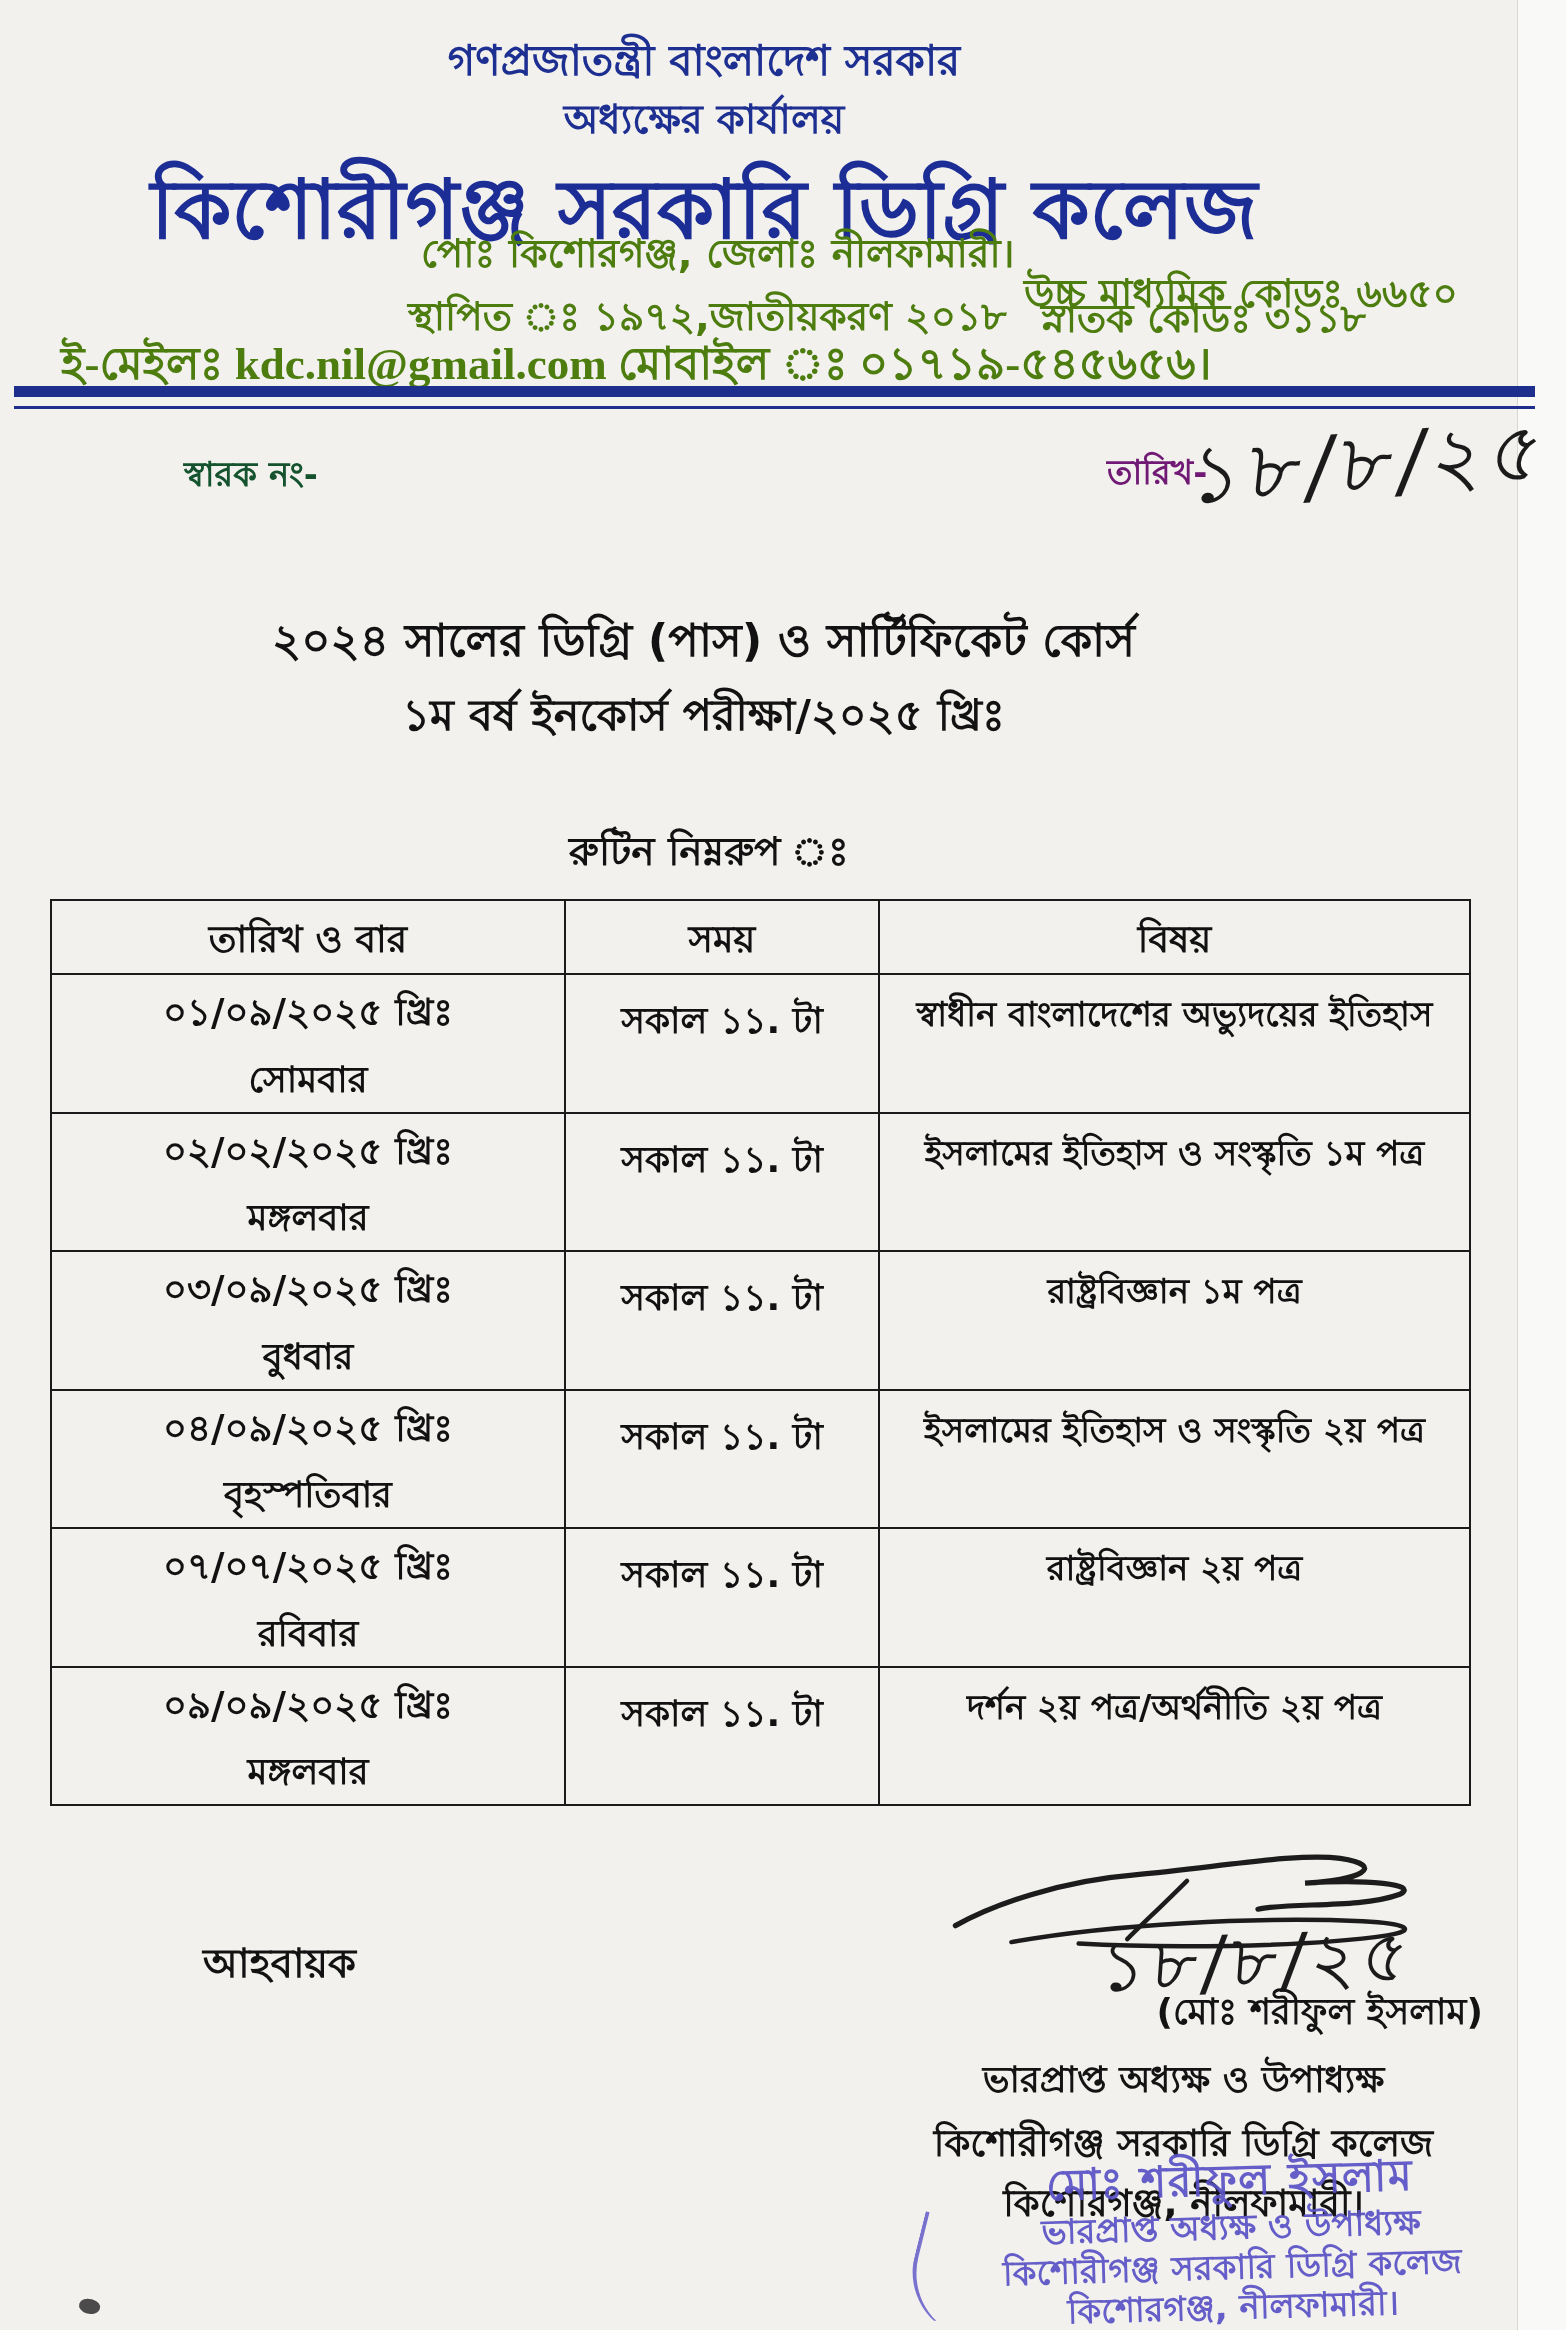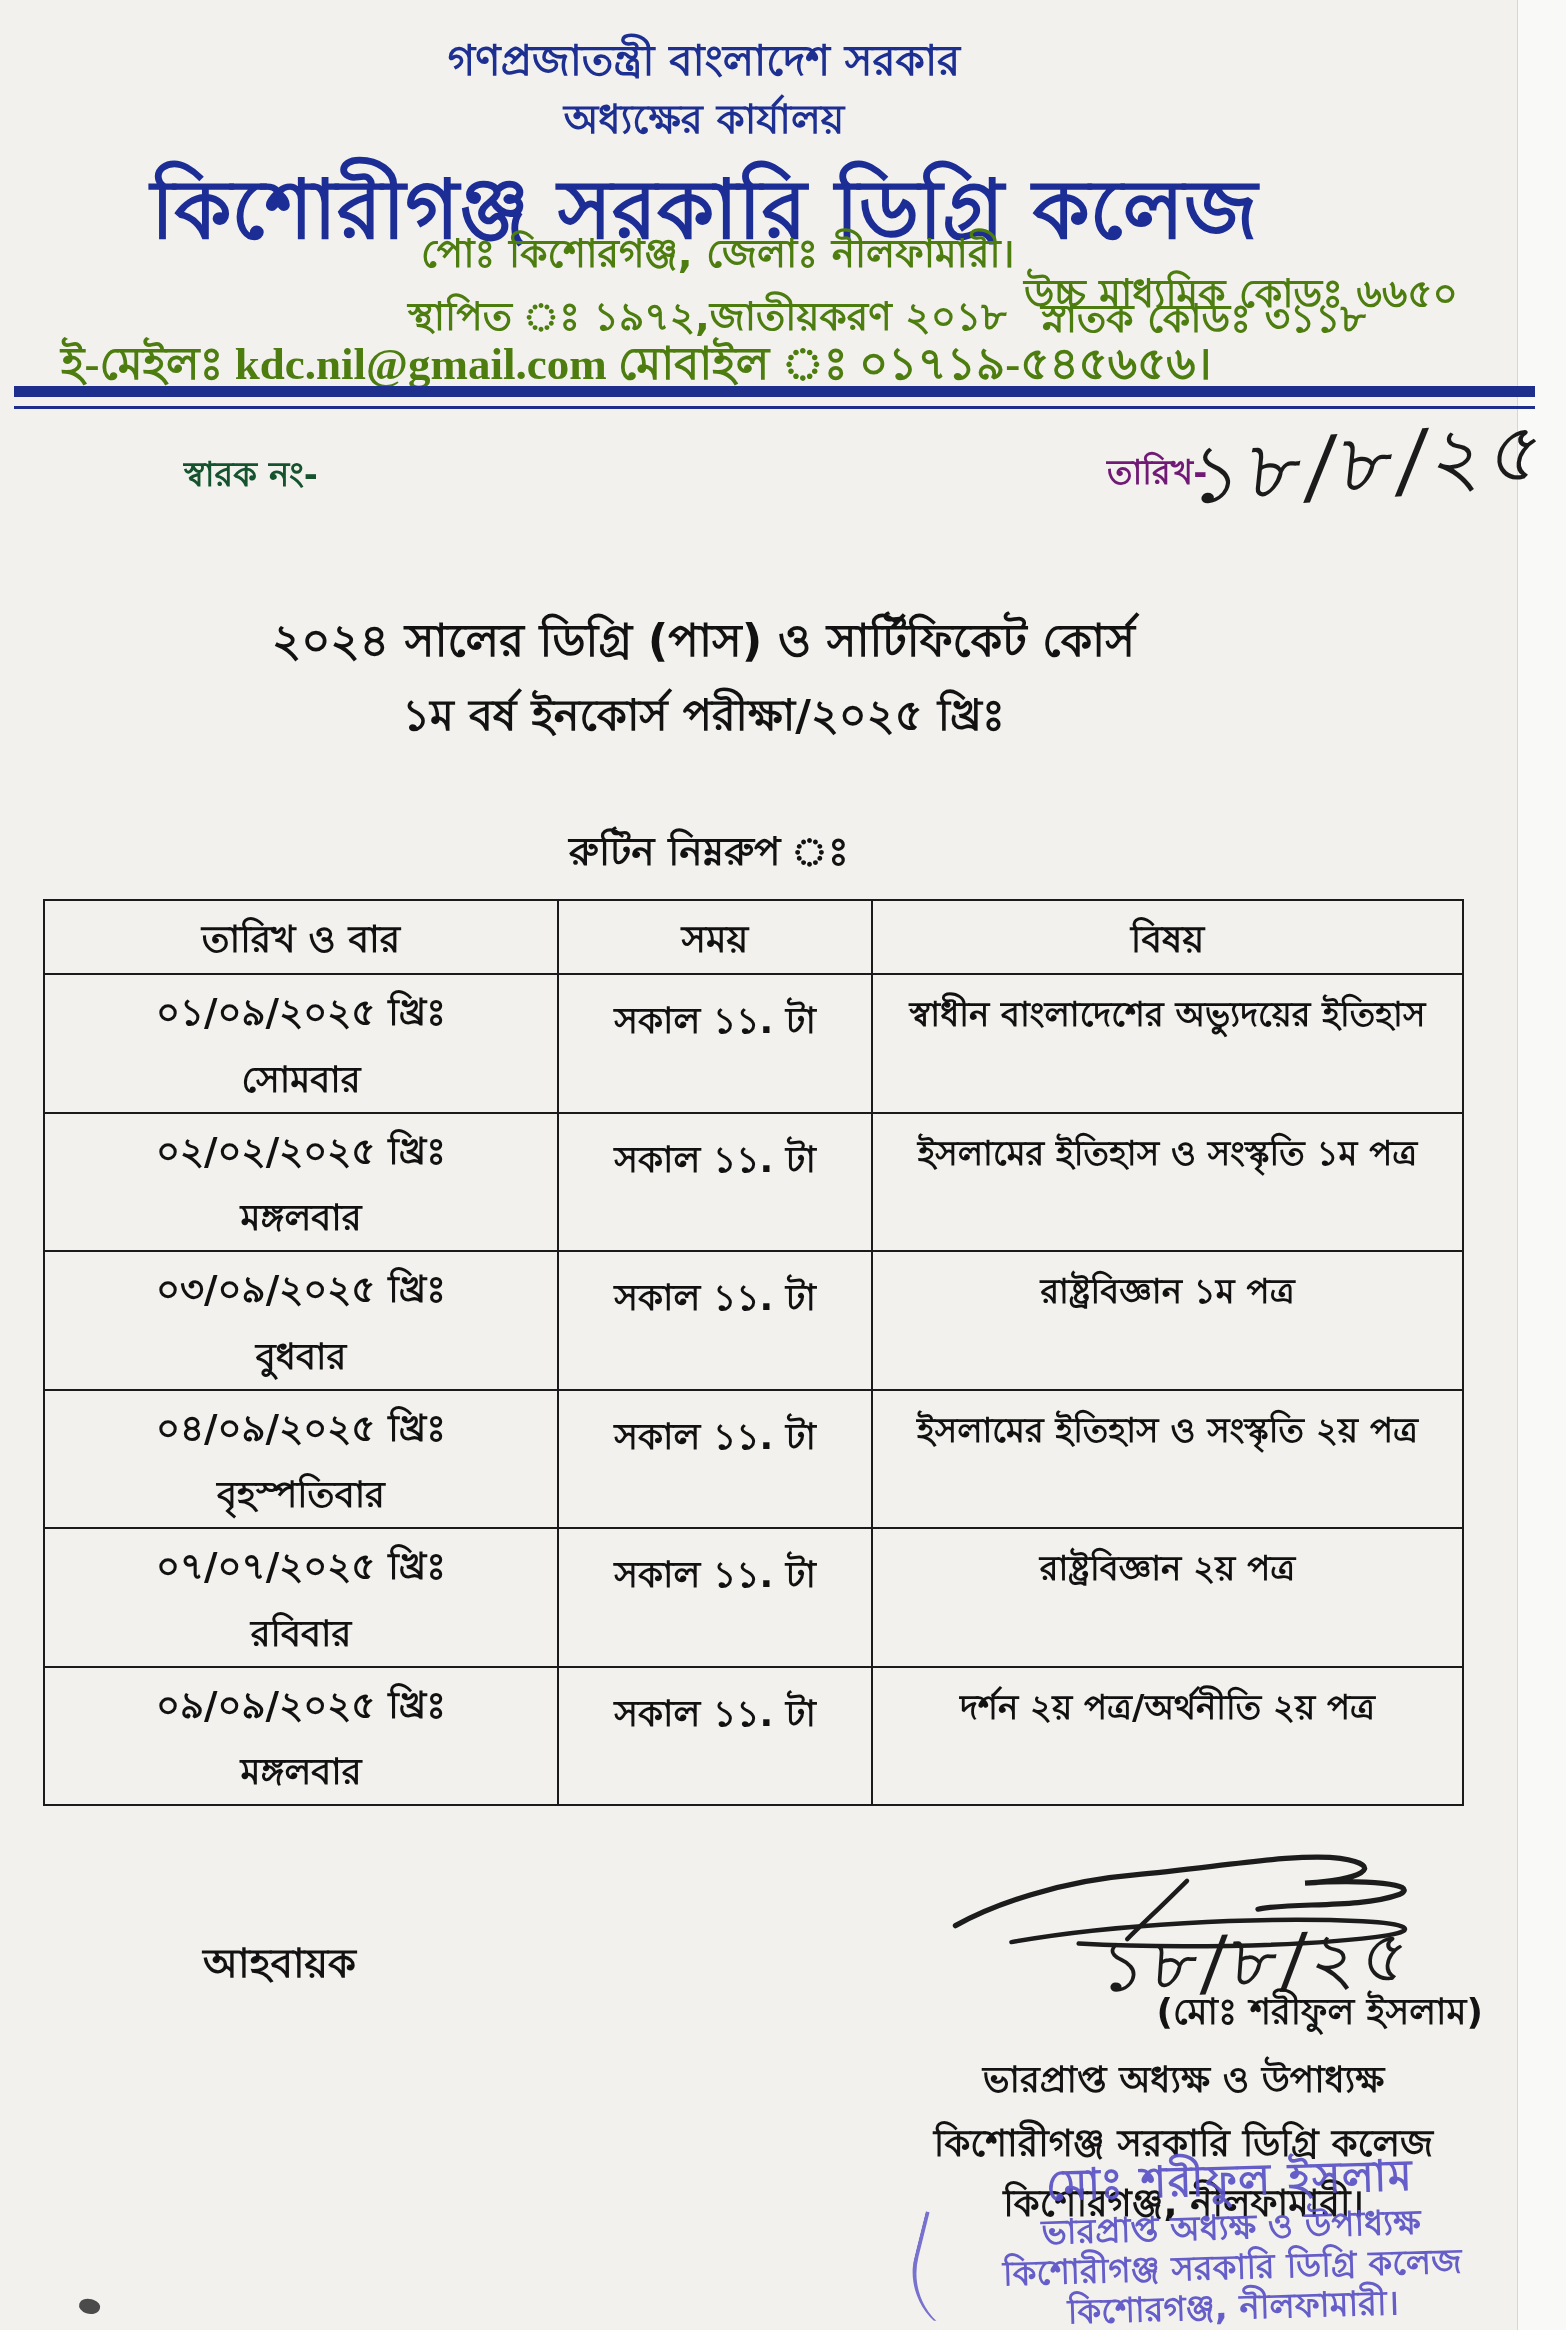--- a/index.html
+++ b/index.html
@@ -36,21 +36,21 @@
   .hand{font-family:"DejaVu Sans",sans-serif;color:#1b1b1b;font-weight:normal;white-space:nowrap;}
   .hand-top{position:absolute;left:1189px;top:401px;font-size:81px;
     transform:rotate(-4deg) skewX(-10deg);letter-spacing:6px;}
   
   .titleblock{position:absolute;left:142px;top:614px;width:1123px;text-align:center;
     color:#121212;font-weight:bold;}
   .t1{font-size:45px;line-height:54px;}
   .t2{font-size:43px;line-height:52px;margin-top:21px;}
   .routine{position:absolute;left:569px;top:821px;font-size:39px;font-weight:bold;color:#121212;}
   
-  table.routine-tbl{position:absolute;left:43px;top:899px;border-collapse:collapse;
+  table.routine-tbl{position:absolute;left:50px;top:899px;border-collapse:collapse;
     table-layout:fixed;width:1420px;color:#111;}
   .routine-tbl td,.routine-tbl th{border:2.2px solid #1b1b1b;vertical-align:top;
     text-align:center;font-weight:bold;padding:0;}
   .routine-tbl th{height:55px;font-size:37px;padding-top:9px;vertical-align:middle;}
   .routine-tbl td{height:115px;}
   .c-datewrap{padding-top:15px;font-size:37px;line-height:45px;}
   .c-day{margin-top:16.5px;font-size:36px;}
   .c-time{padding-top:18px;font-size:36px;}
   .c-subj{padding-top:18px;font-size:34px;line-height:43px;padding-left:6px;padding-right:6px;}
   

